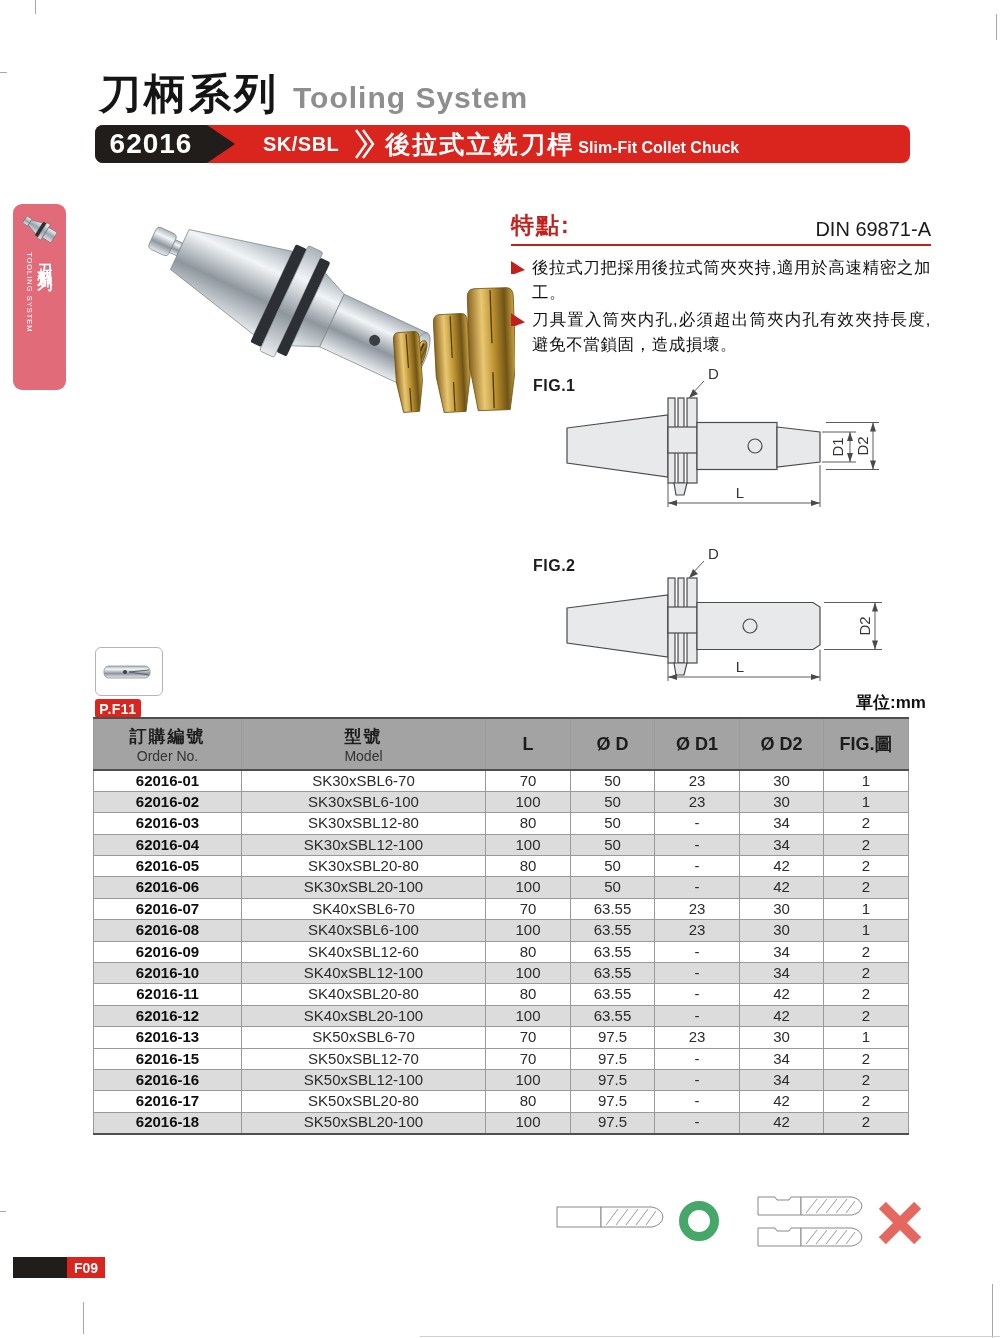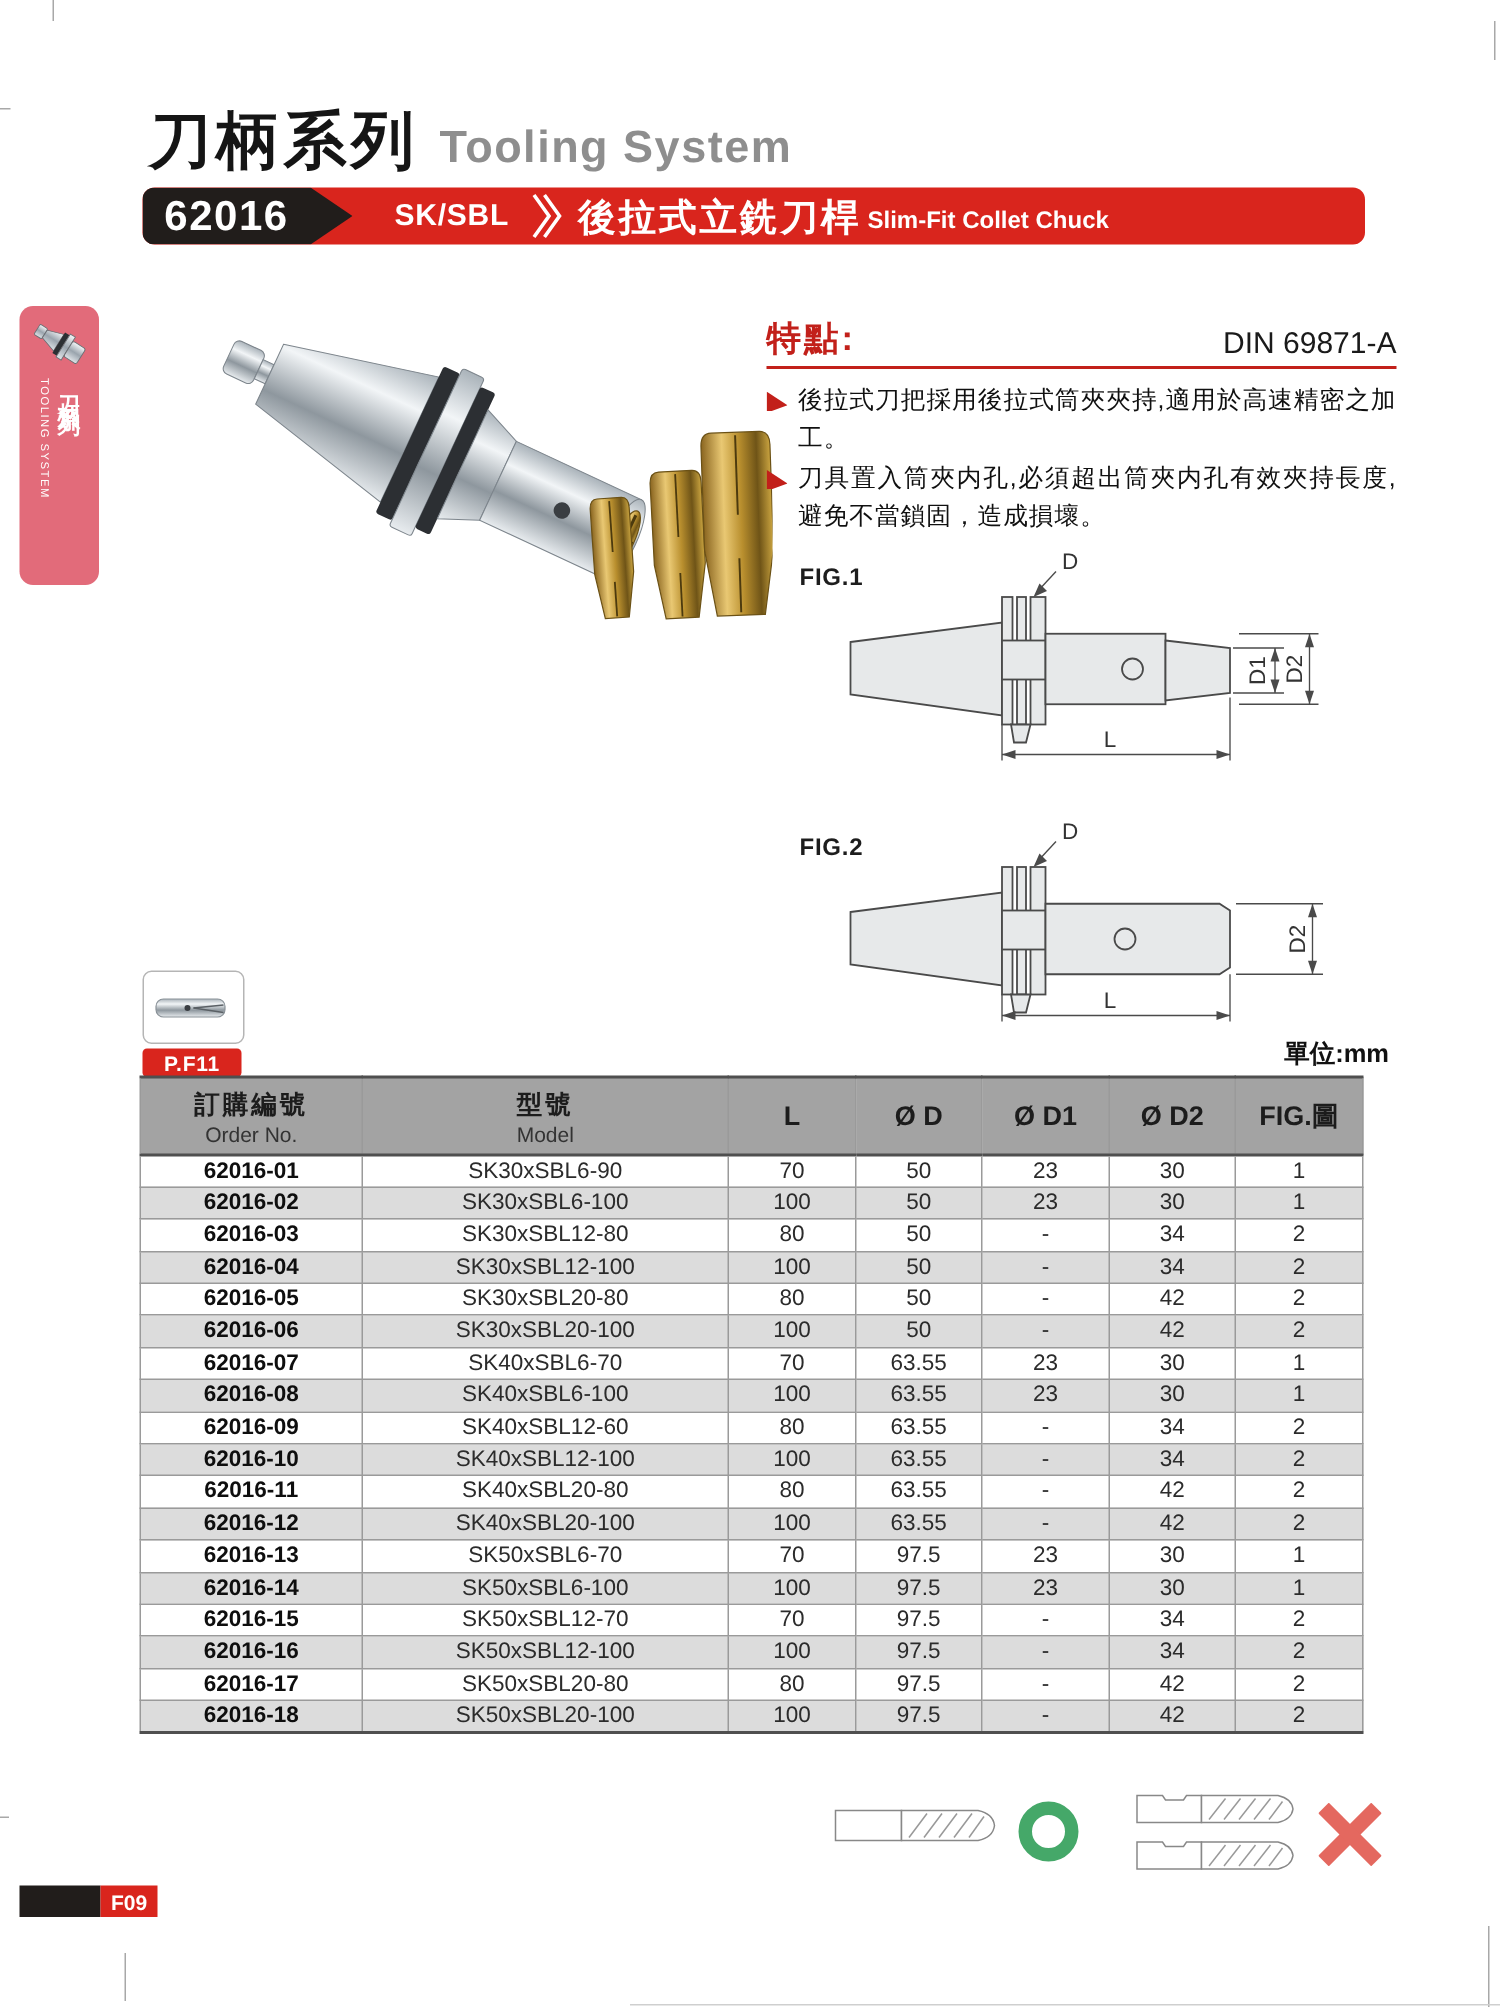--- a/index.html
+++ b/index.html
@@ -52,21 +52,21 @@
   .fig-label { position:absolute; font-size:16px; font-weight:bold; color:#1d1d1d; letter-spacing:.5px; }
   .fig-svg { position:absolute; }
   .draw { fill:#e7e9ea; stroke:#4a4a4a; stroke-width:1.2; }
   .dim  { stroke:#4a4a4a; stroke-width:0.9; fill:none; }
   .dimt { fill:#333; font-size:15px; font-family:"Liberation Sans",sans-serif; }
   .arrw { fill:#4a4a4a; stroke:none; }
 
   
   .ref-box { position:absolute; left:95px; top:647px; width:68px; height:49px; background:#fff;
              border:1.5px solid #b5b5b5; border-radius:6px; display:flex; align-items:center; justify-content:center; }
-  .ref-label { position:absolute; left:95px; top:699px; width:66px; height:19px; background:#d9251d;
+  .ref-label { position:absolute; left:95px; top:699px; width:46px; height:19px; background:#d9251d;
                border-radius:3px; color:#fff; font-size:14px; font-weight:bold;
                display:flex; align-items:center; justify-content:center; letter-spacing:.5px; }
   .unit-label { position:absolute; right:74px; top:691px; font-size:17px; font-weight:bold; color:#111; }
 
   
   table.spec { position:absolute; left:93px; top:717px; width:815px; border-collapse:collapse;
                table-layout:fixed; border-top:2px solid #4f4f4f; border-bottom:2px solid #4f4f4f; }
   table.spec th { background:#a3a3a3; border:1px solid #9a9a9a; border-bottom:2px solid #4f4f4f;
                   height:52px; vertical-align:middle; }
   .th-zh { display:block; font-size:17px; font-weight:bold; color:#1c1c1c; letter-spacing:2px; }
@@ -303,21 +303,21 @@
         <th class="th-big">L</th>
         <th class="th-big">Ø D</th>
         <th class="th-big">Ø D1</th>
         <th class="th-big">Ø D2</th>
         <th class="th-big">FIG.圖</th>
       </tr>
     </thead>
     <tbody>
         <tr>
           <td class="order">62016-01</td>
-          <td>SK30xSBL6-90</td>
+          <td>SK30xSBL6-70</td>
           <td>70</td>
           <td>50</td>
           <td>23</td>
           <td>30</td>
           <td>1</td>
         </tr>
         <tr class="alt">
           <td class="order">62016-02</td>
           <td>SK30xSBL6-100</td>
           <td>100</td>
@@ -413,29 +413,20 @@
           <td>100</td>
           <td>63.55</td>
           <td>-</td>
           <td>42</td>
           <td>2</td>
         </tr>
         <tr>
           <td class="order">62016-13</td>
           <td>SK50xSBL6-70</td>
           <td>70</td>
-          <td>97.5</td>
-          <td>23</td>
-          <td>30</td>
-          <td>1</td>
-        </tr>
-        <tr class="alt">
-          <td class="order">62016-14</td>
-          <td>SK50xSBL6-100</td>
-          <td>100</td>
           <td>97.5</td>
           <td>23</td>
           <td>30</td>
           <td>1</td>
         </tr>
         <tr>
           <td class="order">62016-15</td>
           <td>SK50xSBL12-70</td>
           <td>70</td>
           <td>97.5</td>

